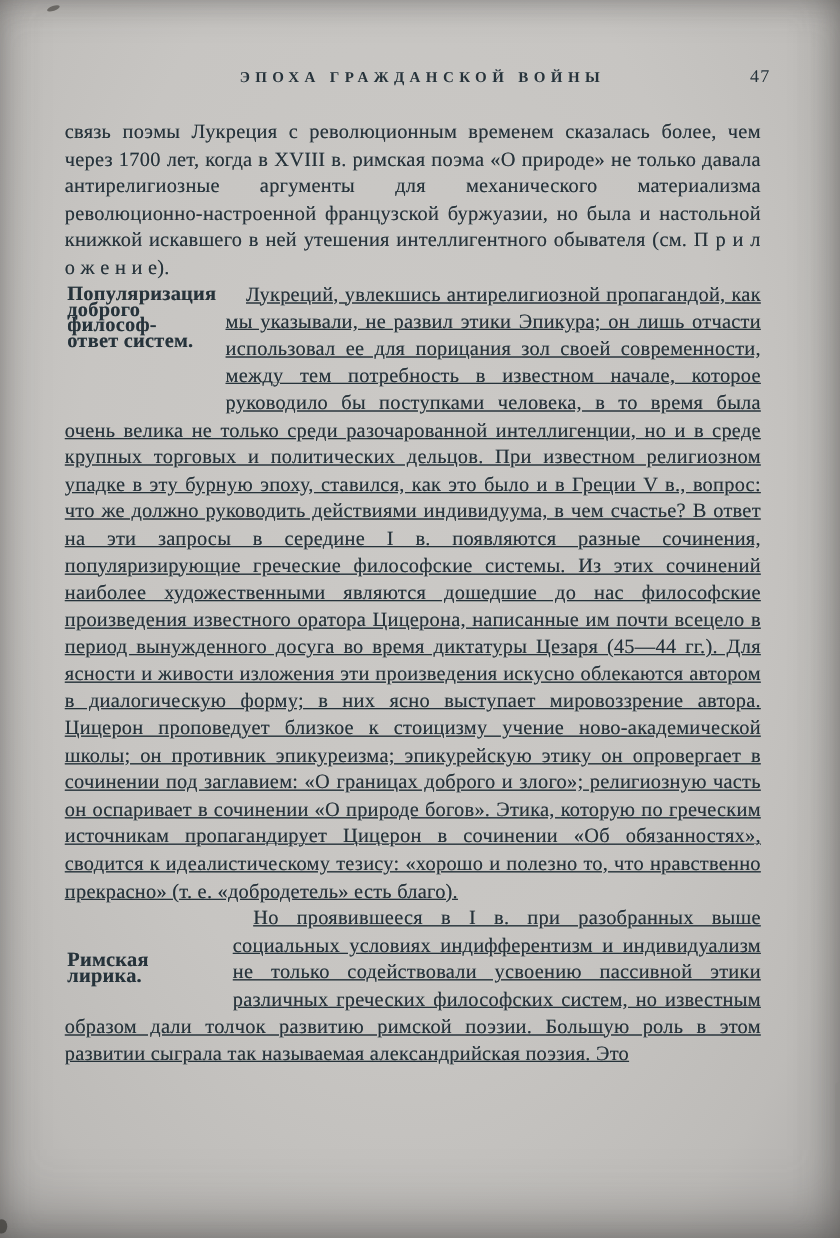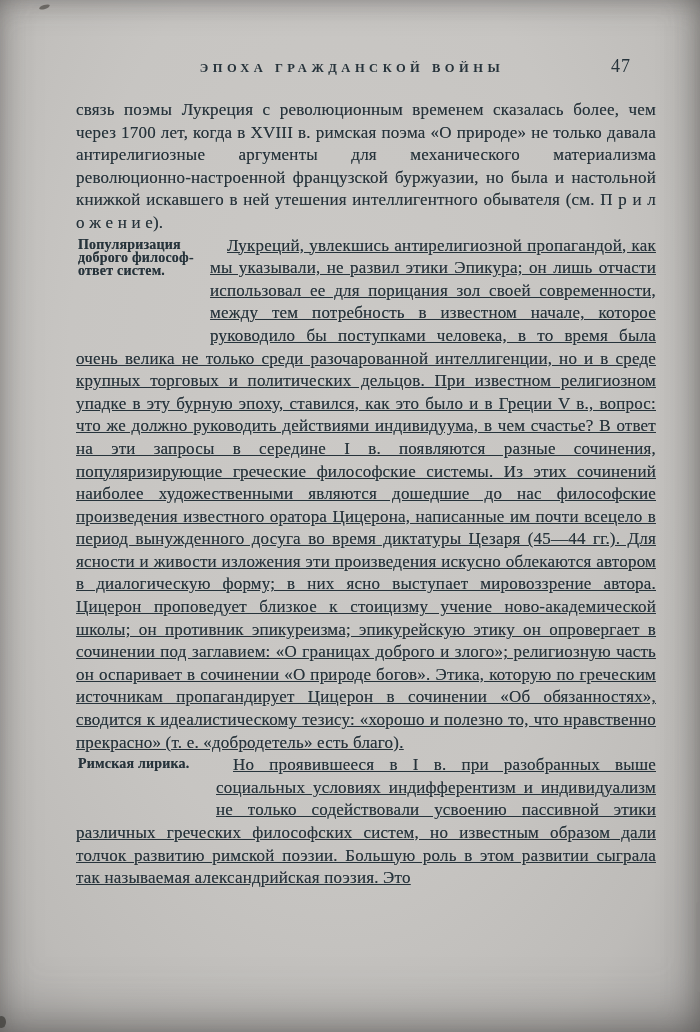--- a/index.html
+++ b/index.html
@@ -36,48 +36,48 @@
              border-radius: 3px; background: #8a8885; opacity: .5; }
 
   
   .running-head {
     position: absolute; top: 56px; left: 62px; width: 580px;
     display: flex; align-items: baseline;
     font-size: 12.5px; font-weight: bold;
   }
   .rh-spacer { width: 42px; }
   .rh-title { flex: 1; text-align: center; letter-spacing: 4.5px; }
-  .rh-page { width: 42px; text-align: center; font-size: 18px;
+  .rh-page { width: 42px; text-align: right; font-size: 15px;
              font-weight: normal; letter-spacing: 1px; }
 
   
   .text-column {
-    position: absolute; top: 99px; left: 76px; width: 580px;
+    position: absolute; top: 99px; left: 54px; width: 580px;
     font-size: 17px; line-height: 22.6px;
     text-align: justify;
     letter-spacing: .2px;
     text-shadow: 0 0 .5px rgba(38,51,59,.55);
   }
   .para { text-align: justify; }
   .para.indented { text-indent: 17px; text-decoration: underline; }
   .para-block { overflow: visible; }
 
   
   .side-note {
     float: left;
     width: 134px;
     padding: 3px 10px 0 2px;
-    font-size: 14px; line-height: 13.2px;
+    font-size: 17px; line-height: 13.2px;
     font-weight: bold;
     letter-spacing: .2px;
     text-align: left;
     text-indent: 0;
   }
   .note-1 { height: 91px; }
-  .note-2 { height: 46px; width: 140px; }
+  .note-2 { height: 46px; width: 140px; margin-top: 36px; }
 </style>
 </head>
 <body>
 
 <div class="page">
 
   <div class="speck speck-a"></div>
   <div class="speck speck-b"></div>
   <div class="speck speck-c"></div>
 

